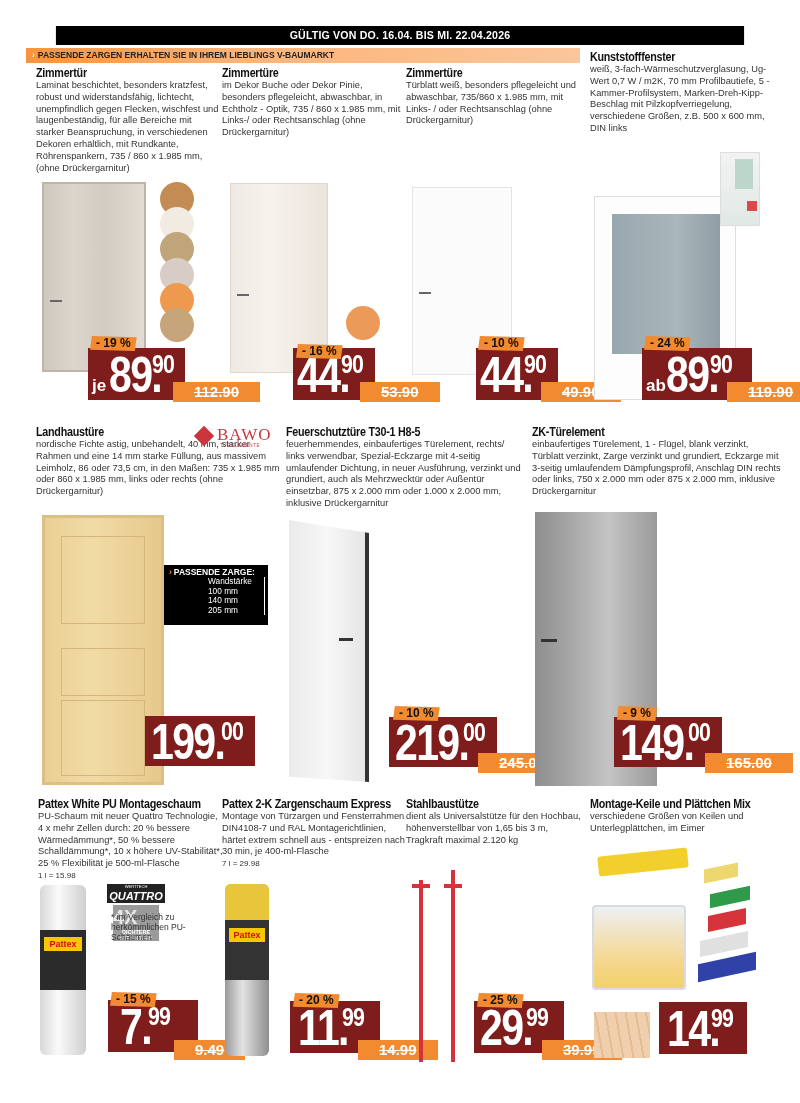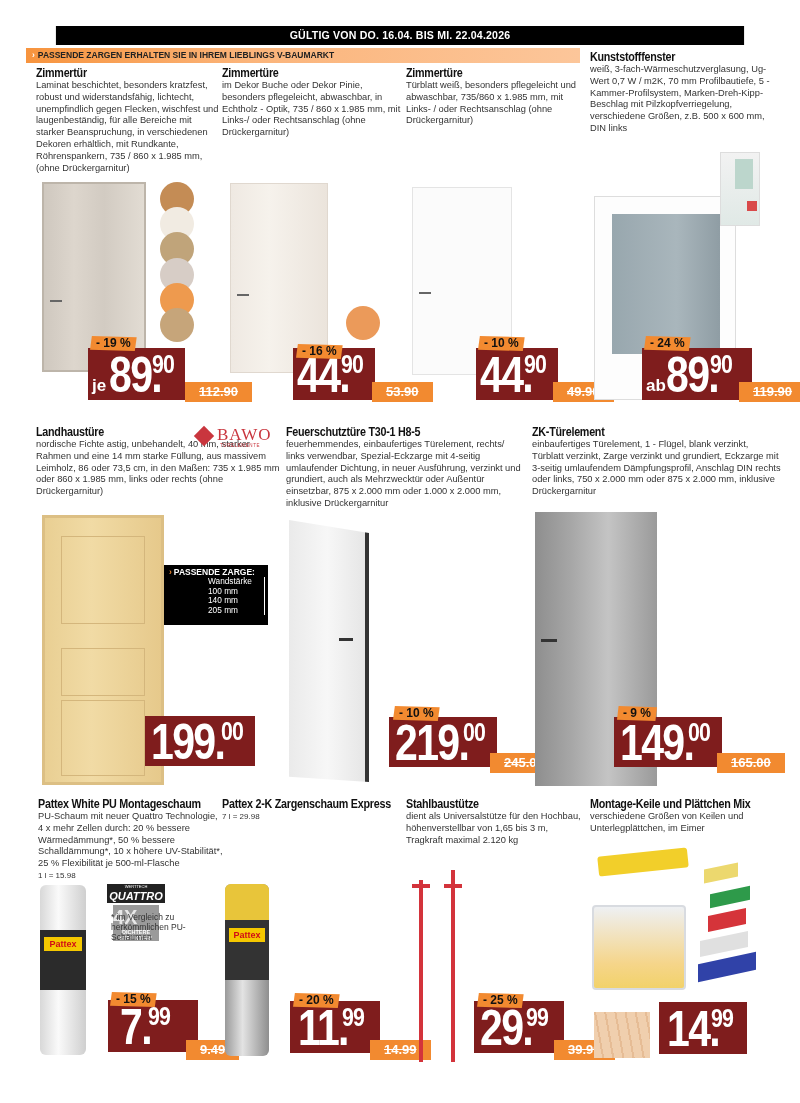--- a/index.html
+++ b/index.html
@@ -38,22 +38,22 @@
   }
   .price .cents {
     position: absolute; font-weight: bold; font-size: 26px; line-height: 24px;
     transform: scaleX(0.82); transform-origin: left top; letter-spacing: -1px;
   }
   .disc {
     position: absolute; background: #f28a30; color: #111; font-weight: bold; font-size: 12px;
     height: 15px; line-height: 15px; padding: 0 6px; clip-path: polygon(4% 0,100% 8%,96% 100%,0 92%);
   }
   .old {
-    position: absolute; background: #f28a30; color: #fff; font-weight: bold; font-size: 13px;
-    height: 20px; line-height: 20px; padding: 0 14px; text-decoration: line-through; margin-left: 12px;
+    position: absolute; background: #f28a30; color: #fff; font-weight: bold; font-size: 15px;
+    height: 20px; line-height: 20px; padding: 0 21px; text-decoration: line-through;
   }
 
   
   .img { position: absolute; }
   .door-laminat { background: linear-gradient(90deg,#cfc8bf,#ddd6cd 30%,#d2cbc2 60%,#e2dcd3); border: 2px solid #bdb5aa; }
   .door-buche { background: linear-gradient(90deg,#efe9e2,#f6f2ec 40%,#ebe4dc); border: 1px solid #e0d8cf; }
   .door-white { background: #fbfbfb; border: 1px solid #e4e4e4; }
   .handle { position: absolute; width: 12px; height: 2px; background: #666; }
   .swatch { position: absolute; width: 34px; height: 34px; border-radius: 50%; }
 
@@ -249,20 +249,21 @@
 <div class="desc" style="position:absolute;left:111px;top:912px;width:80px;font-size:8.5px;line-height:10px;">* im Vergleich zu herkömmlichen PU-Schäumen</div>
 <div class="price" style="left:108px;top:1000px;width:90px;height:52px;">
   <span class="main" style="left:12px;top:5px;">7.</span>
   <span class="cents" style="left:40px;top:4px;">99</span>
 </div>
 <div class="disc" style="left:110px;top:992px;">- 15 %</div>
 <div class="old" style="left:174px;top:1040px;">9.49</div>
 
 <div class="block" style="left:222px;top:797px;width:185px;">
   <div class="title">Pattex 2-K Zargenschaum Express</div>
+  <div class="desc">Montage von Türzargen und Fensterrahmen DIN4108-7 und RAL Montagerichtlinien, härtet extrem schnell aus - entspreizen nach 30 min, je 400-ml-Flasche</div>
   <div class="unit">7 l = 29.98</div>
 </div>
 <div class="can" style="left:225px;top:884px;width:44px;height:172px;background:linear-gradient(90deg,#9a9a9a,#e3e3e3 40%,#8e8e8e);">
   <div style="position:absolute;left:0;top:0;width:44px;height:36px;background:#e8c53a;border-radius:6px 6px 0 0;"></div>
   <div style="position:absolute;left:0;top:36px;width:44px;height:60px;background:#333;"></div>
   <div style="position:absolute;left:4px;top:44px;width:36px;height:14px;background:#f5c800;color:#d10c16;font-weight:bold;font-size:9px;text-align:center;line-height:14px;">Pattex</div>
 </div>
 <div class="price" style="left:290px;top:1001px;width:90px;height:52px;">
   <span class="main" style="left:8px;top:5px;">11.</span>
   <span class="cents" style="left:52px;top:4px;">99</span>

